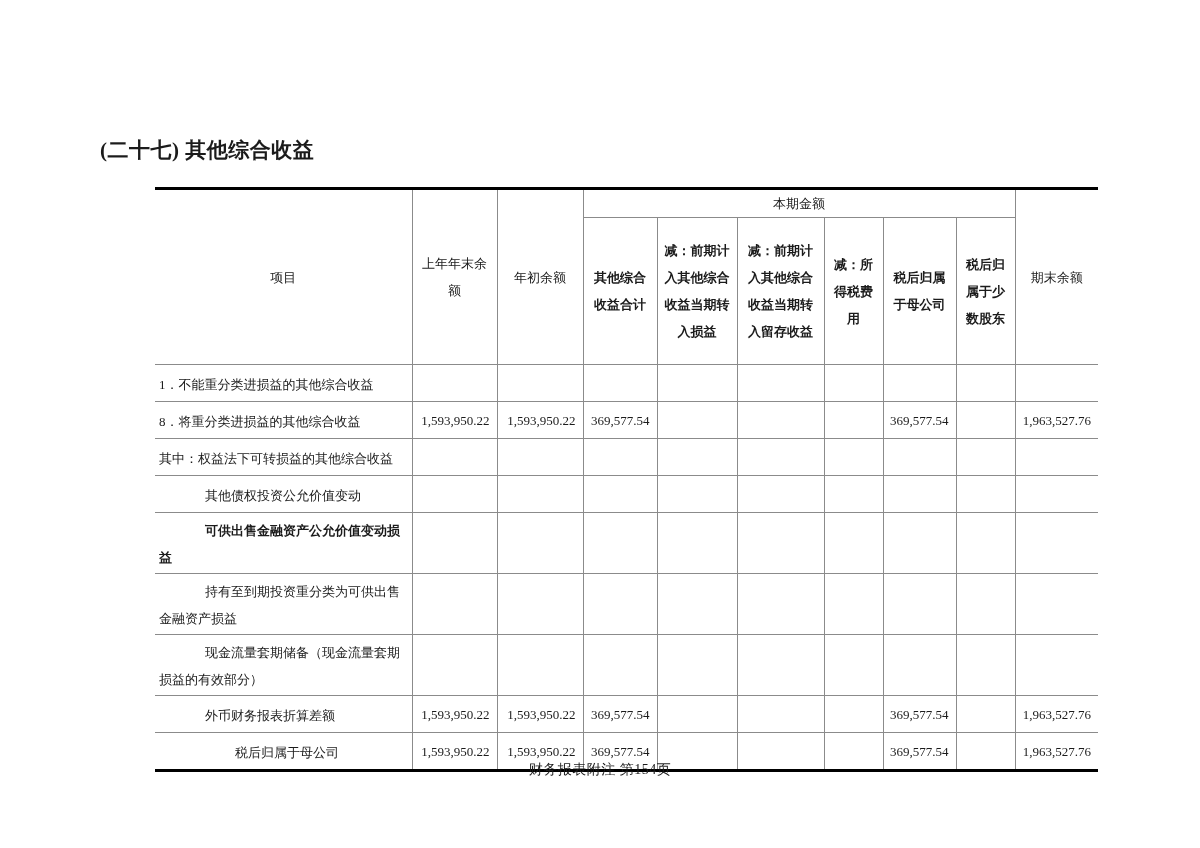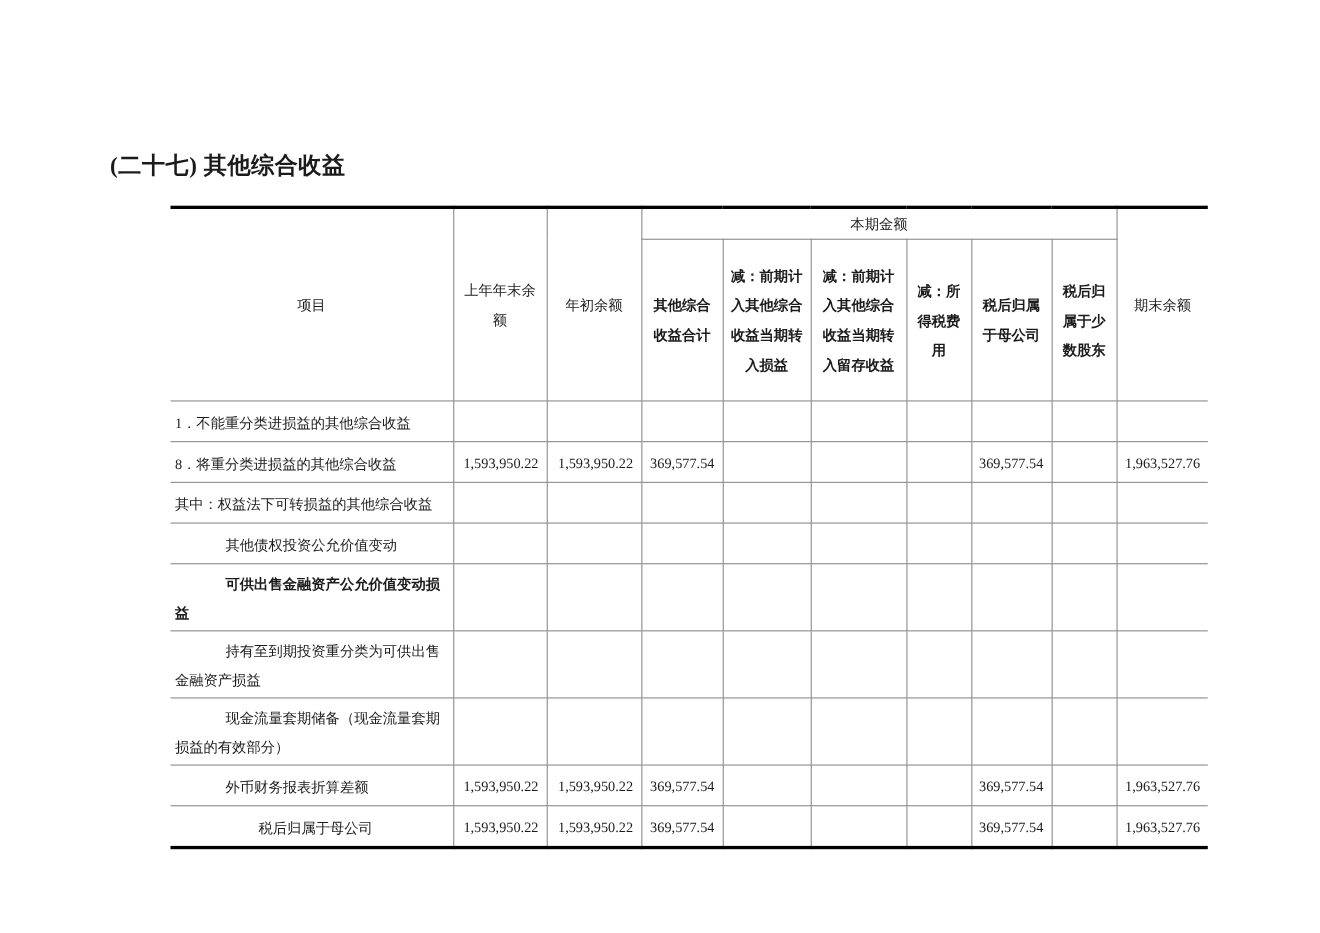--- a/index.html
+++ b/index.html
@@ -223,14 +223,15 @@
           <td class="cell-num"></td>
           <td class="cell-num"></td>
           <td class="cell-num"></td>
           <td class="cell-num">369,577.54</td>
           <td class="cell-num"></td>
           <td class="cell-num">1,963,527.76</td>
         </tr>
       </tbody>
   </table>
 
+  <div class="footer">财务报表附注 第154页</div>
 
 </div>
 
 </body></html>

